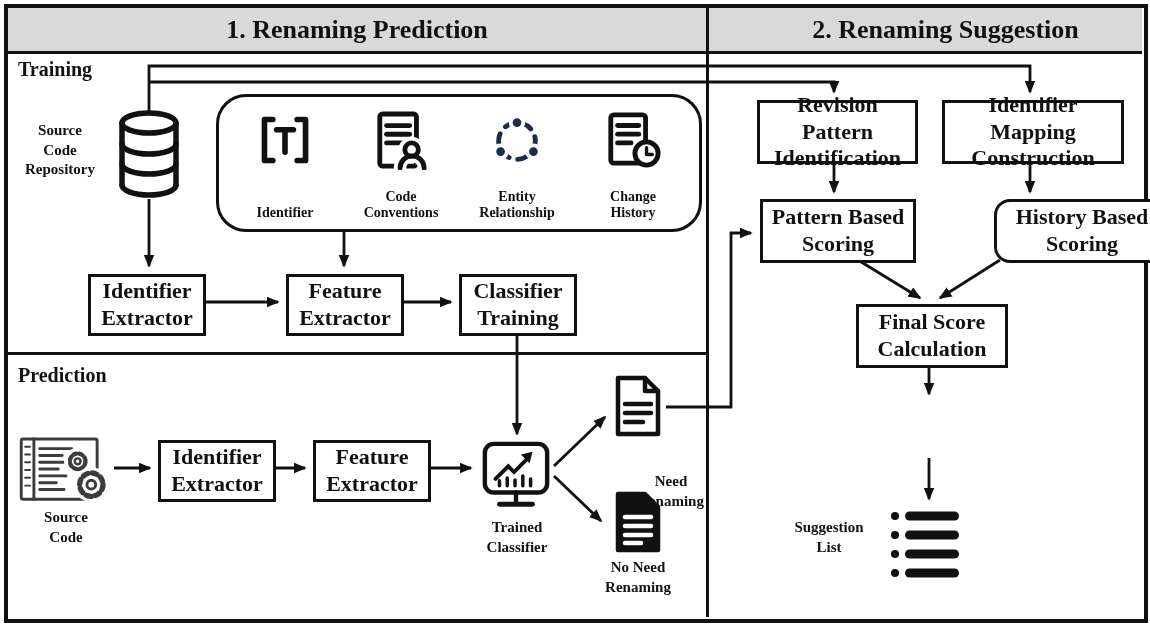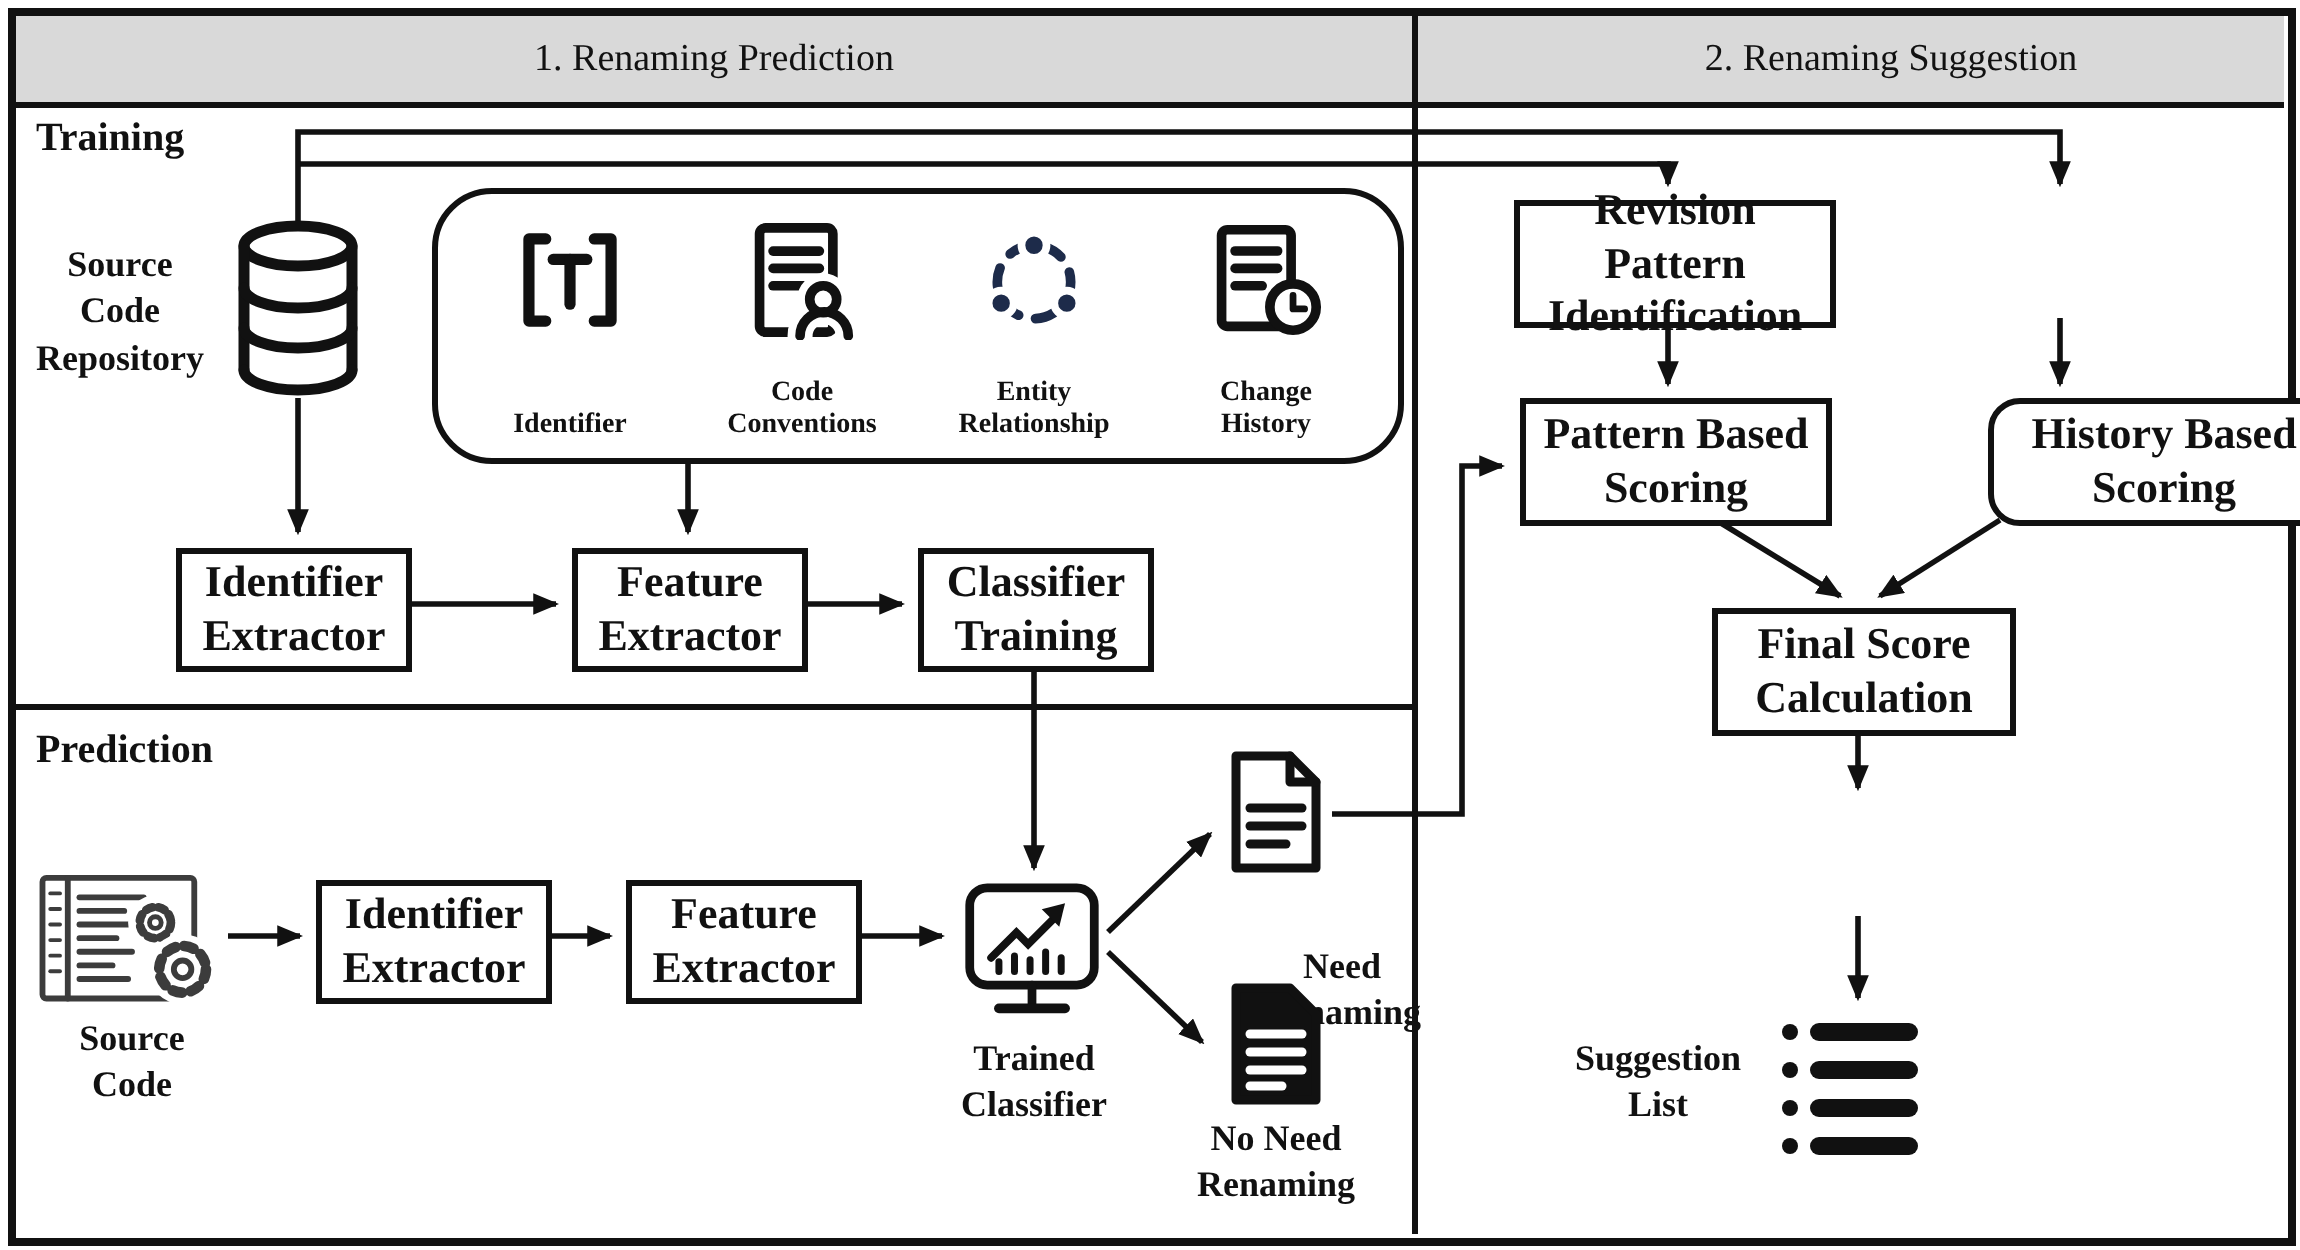--- a/index.html
+++ b/index.html
@@ -1,27 +1,27 @@
 <!DOCTYPE html>
 <html><head>
 <meta charset="utf-8">
 <style>
   html,body{margin:0;padding:0;background:#fff;}
   #stage{position:relative;width:1150px;height:625px;background:#fff;
          font-family:"Liberation Serif",serif;color:#111;overflow:hidden;}
   .abs{position:absolute;}
   .frame{left:4px;top:4px;width:1136px;height:611px;border:4px solid #111;background:#fff;}
   .hdrband{left:8px;top:8px;width:1134px;height:43px;background:#d9d9d9;border-bottom:3px solid #111;}
-  .hdr{font-weight:normal;font-size:19px;display:flex;align-items:center;justify-content:center;height:43px;}
+  .hdr{font-weight:bold;font-size:26px;display:flex;align-items:center;justify-content:center;height:43px;}
   .vdiv{left:706px;top:8px;width:3px;height:609px;background:#111;}
   .hdiv{left:8px;top:352px;width:698px;height:3px;background:#111;}
   .sec{font-weight:bold;font-size:20px;}
   .box{border:3px solid #111;background:#fff;display:flex;align-items:center;justify-content:center;
        text-align:center;font-weight:bold;font-size:22px;line-height:1.22;white-space:pre-line;}
-  .lbl{font-weight:bold;font-size:18px;line-height:1.3;text-align:center;white-space:pre-line;}
+  .lbl{font-weight:bold;font-size:15px;line-height:1.3;text-align:center;white-space:pre-line;}
   .fbox{left:216px;top:94px;width:486px;height:138px;border:3px solid #111;border-radius:30px;
         display:flex;flex-direction:row;align-items:stretch;padding:6px 8px 4px 8px;box-sizing:border-box;}
   .fitem{flex:1 1 0;display:flex;flex-direction:column;align-items:center;}
   .ficon{height:74px;display:flex;align-items:center;justify-content:center;}
   .fcap{height:44px;display:flex;align-items:flex-end;justify-content:center;text-align:center;
         font-weight:bold;font-size:14px;line-height:1.15;white-space:pre-line;}
   svg{display:block;}
   #wires{left:0;top:0;pointer-events:none;}
 </style>
 </head>
@@ -222,20 +222,22 @@
           <path d="M13,45 H39"></path>
           <path d="M13,53 H29"></path>
         </g>
     </svg>
   </div>
   <div class="abs lbl" style="left:588px;top:558px;width:100px;">No Need
 Renaming</div>
 
   <div class="abs box" style="left:757px;top:100px;width:155px;height:58px;">Revision Pattern
 Identification</div>
+  <div class="abs box" style="left:942px;top:100px;width:176px;height:58px;">Identifier Mapping
+Construction</div>
   <div class="abs box" style="left:760px;top:199px;width:150px;height:58px;">Pattern Based
 Scoring</div>
   <div class="abs box" style="left:994px;top:199px;width:170px;height:58px;border-radius:16px;">History Based
 Scoring</div>
   <div class="abs box" style="left:856px;top:304px;width:146px;height:58px;">Final Score
 Calculation</div>
 
   <div class="abs" style="left:888px;top:507px;">
     <svg width="76" height="72" viewBox="0 0 76 72">
       <g fill="#111">

